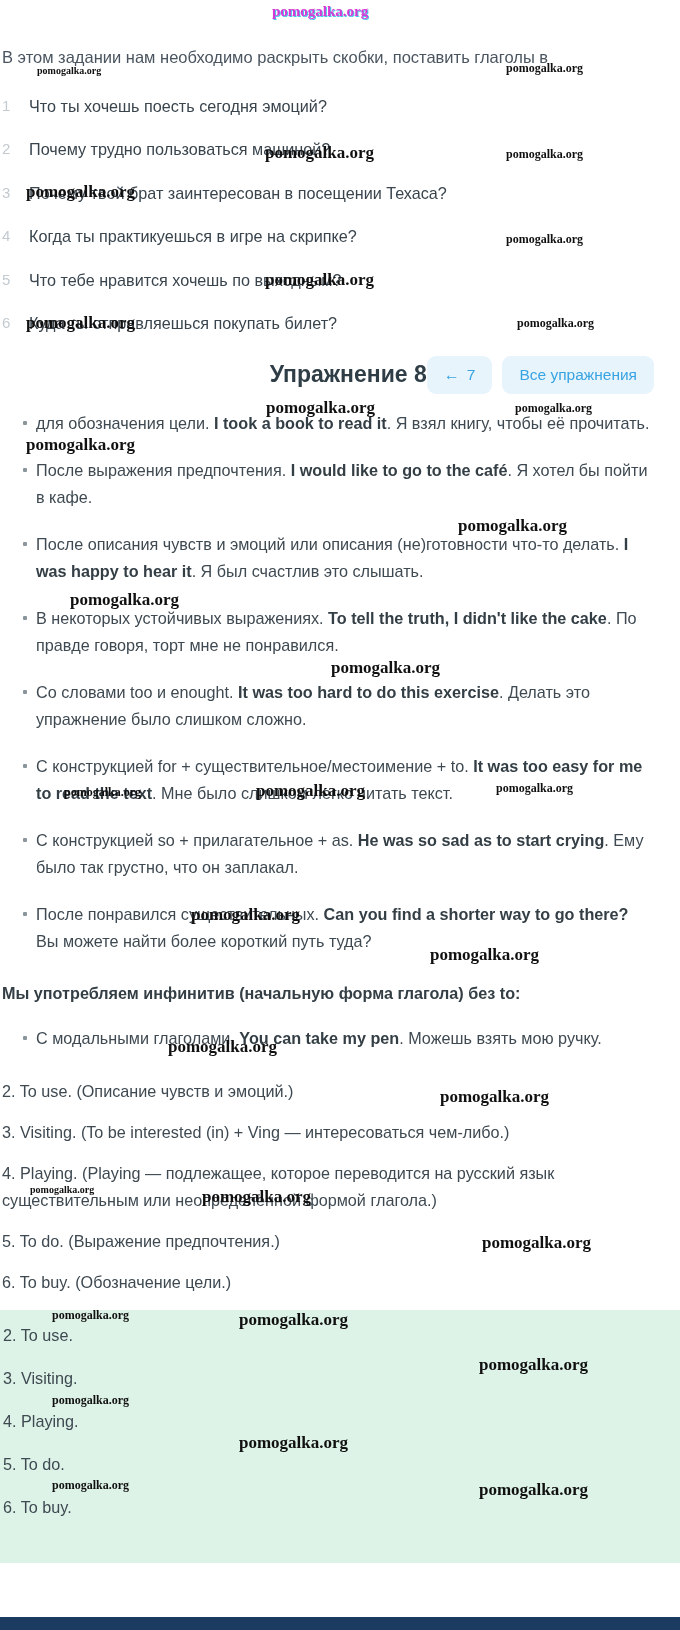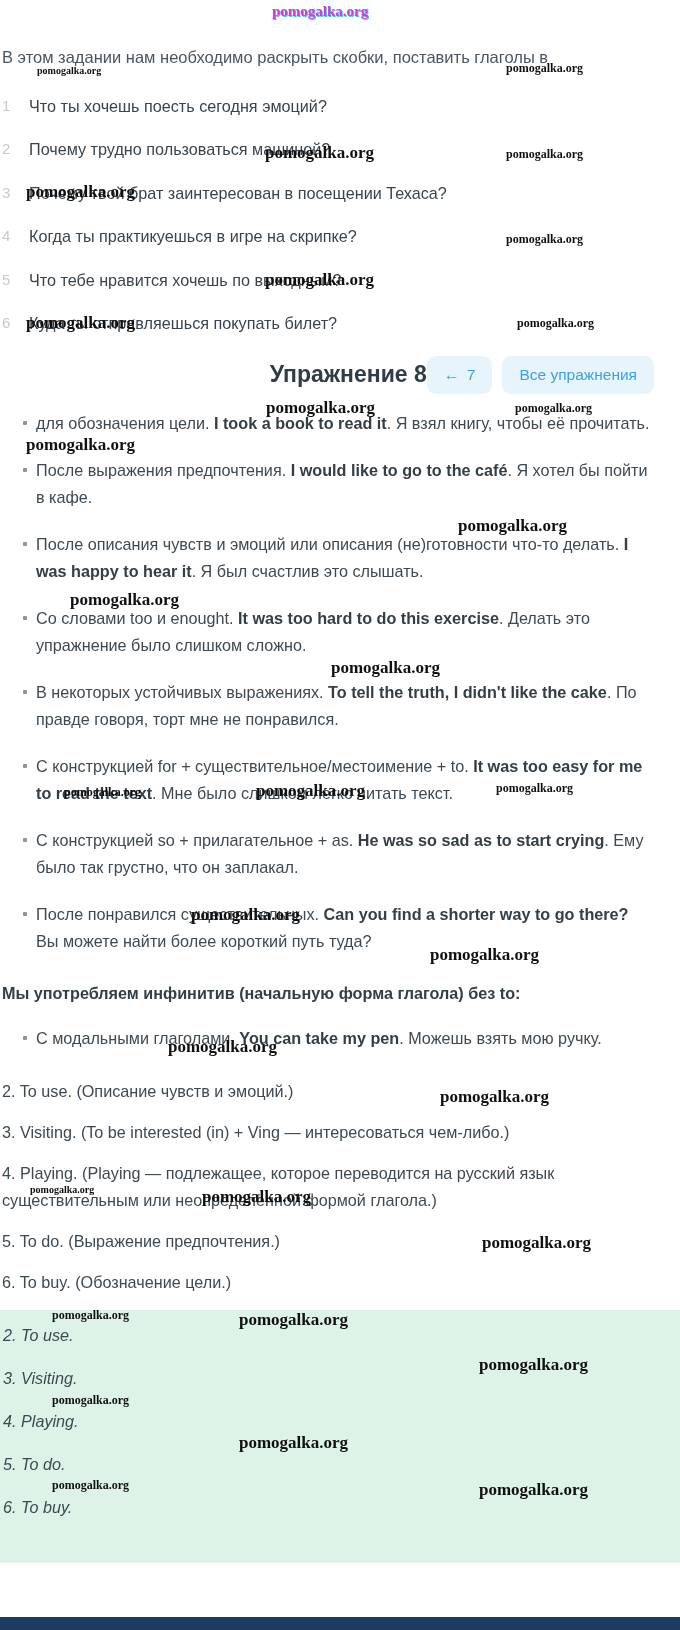--- a/index.html
+++ b/index.html
@@ -28,21 +28,21 @@
   .rules li{position:relative;padding-left:36px;margin-bottom:20px;line-height:27px;font-size:16.2px;color:#3e4951;}
   .rules li::before{content:"";position:absolute;left:23px;top:11px;width:4px;height:4px;background:#8b959c;border-radius:1px;}
   .rules b{color:#333e45;}
 
   .no-to-heading{margin:26px 28px 0 2px;font-size:16.2px;font-weight:700;line-height:24px;color:#333e45;}
   .rules.no-to{margin-top:20px;}
 
   .answers{margin:26px 0 0;padding:0 28px 0 2px;}
   .answers p{margin:4px 0 14px;line-height:27px;font-size:16.2px;color:#3e4951;}
 
-  .answers-green{background:var(--green-bg);min-height:253px;box-sizing:border-box;padding:14px 28px 20px 3px;font-style:italic;}
+  .answers-green{background:var(--green-bg);min-height:253px;box-sizing:border-box;padding:14px 28px 20px 3px;}
   .answers-green p{margin:0 0 21px;line-height:22px;font-size:16.2px;color:#3e4951;}
 
   .footer-bar{position:absolute;left:0;right:0;bottom:0;height:13px;background:var(--navy);}
 
   .watermark{position:absolute;font-family:"Liberation Serif",serif;font-weight:600;color:#101010;
              white-space:nowrap;pointer-events:none;line-height:1;}
   .watermark.brand{color:#d63ad6;font-weight:700;text-shadow:1px 1px 0 #49c8e8;}
 </style>
 </head>
 <body>
@@ -103,25 +103,25 @@
 
       <li>
         <span>После выражения предпочтения. </span><b>I would like to go to the café</b><span>. Я хотел бы пойти в кафе.</span>
       </li>
 
       <li>
         <span>После описания чувств и эмоций или описания (не)готовности что-то делать. </span><b>I was happy to hear it</b><span>. Я был счастлив это слышать.</span>
       </li>
 
       <li>
+        <span>В некоторых устойчивых выражениях. </span><b>To tell the truth, I didn't like the cake</b><span>. По правде говоря, торт мне не понравился.</span>
+      </li>
+
+      <li>
         <span>Со словами too и enought. </span><b>It was too hard to do this exercise</b><span>. Делать это упражнение было слишком сложно.</span>
-      </li>
-
-      <li>
-        <span>В некоторых устойчивых выражениях. </span><b>To tell the truth, I didn't like the cake</b><span>. По правде говоря, торт мне не понравился.</span>
       </li>
 
       <li>
         <span>С конструкцией for + существительное/местоимение + to. </span><b>It was too easy for me to read the text</b><span>. Мне было слишком легко читать текст.</span>
       </li>
 
       <li>
         <span>С конструкцией so + прилагательное + as. </span><b>He was so sad as to start crying</b><span>. Ему было так грустно, что он заплакал.</span>
       </li>
 

